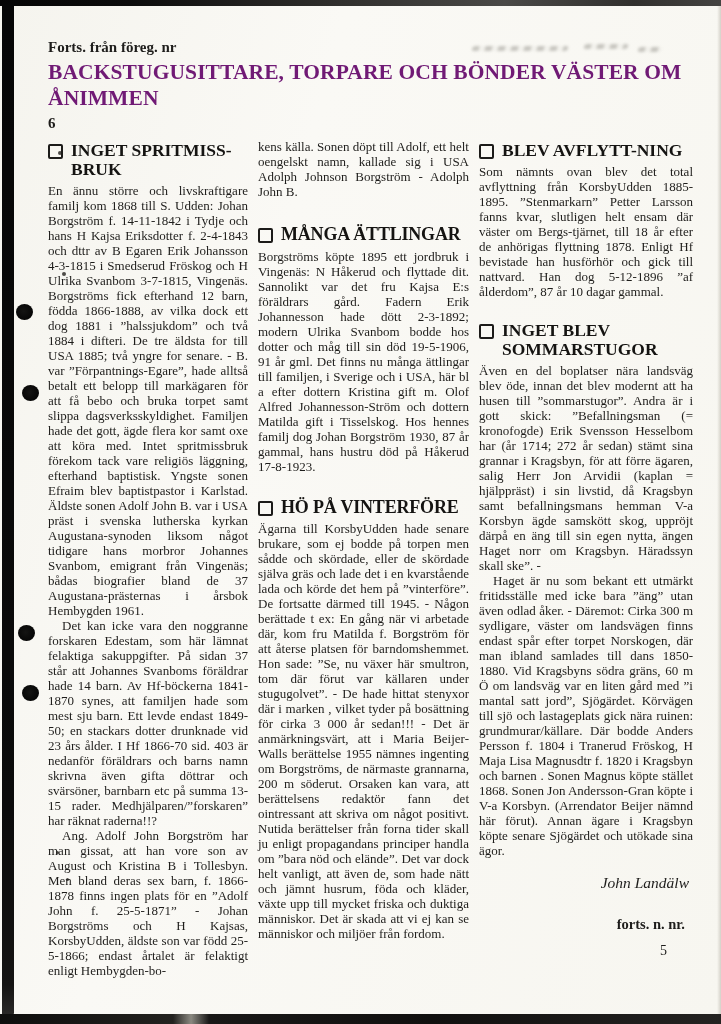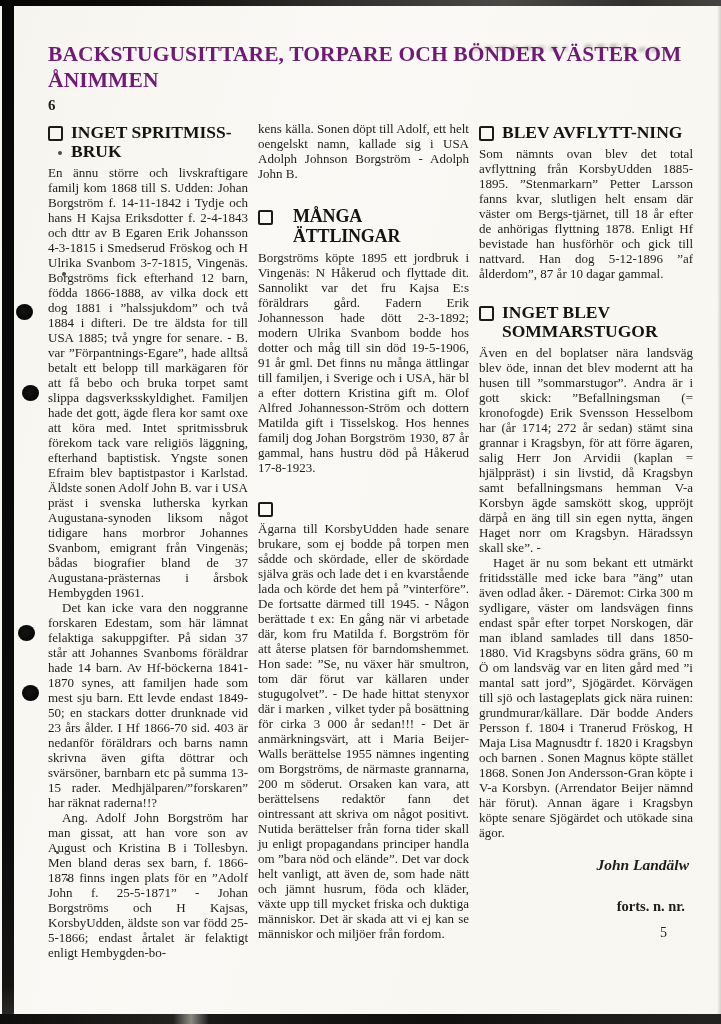--- a/index.html
+++ b/index.html
@@ -76,30 +76,30 @@
     display: flex; gap: 8px; align-items: flex-start;
     font-weight: bold; color: #151412;
     margin: 13px 0 4px 0;
   }
   .sec-head.first { margin-top: 2px; }
   .sec-head .box {
     flex: 0 0 auto; width: 11px; height: 11px; margin-top: 3px;
     border: 2.2px solid #1c1b19; border-radius: 2px; background: transparent;
   }
   .h-md { font-size: 17.5px; line-height: 19px; }
-  .h-lg { font-size: 18px; line-height: 19.5px; letter-spacing: -0.2px; gap: 20px; }
+  .h-lg { font-size: 18px; line-height: 19.5px; letter-spacing: -0.2px; }
 
   p {
     margin: 0; font-size: 13px; line-height: 15px;
     text-align: justify; text-justify: inter-word;
   }
   p.indent { text-indent: 14px; }
 
   .signature {
-    text-align: right; font-style: italic; font-weight: 700;
+    text-align: right; font-style: italic; font-weight: 400;
     font-size: 15.5px; margin-top: 16px; padding-right: 4px;
   }
   .forts {
     text-align: right; font-weight: 600;
     font-size: 14.5px; margin-top: 24px; padding-right: 8px;
   }
   .page-no { text-align: right; font-size: 14px; margin-top: 10px; padding-right: 26px; }
 </style>
 </head>
 <body>
@@ -117,20 +117,21 @@
 <div class="speck sp-3"></div>
 <div class="speck sp-4"></div>
 <div class="smudge">
   <i class="s1"></i>
     <i class="s2"></i>
     <i class="s3"></i>
 </div>
 
 <div class="page">
 
+  <div class="cont-note">Forts. från föreg. nr</div>
   <div class="title">BACKSTUGUSITTARE, TORPARE OCH BÖNDER VÄSTER OM ÅNIMMEN</div>
   <div class="issue-no">6</div>
 
   <div class="columns">
 
     <div class="col col-1">
       <div class="sec-head h-md first">
         <span class="box"></span>
         <span>INGET SPRITMISS-BRUK</span>
       </div>
@@ -141,20 +142,21 @@
 
     <div class="col col-2">
       <p>kens källa. Sonen döpt till Adolf, ett helt oengelskt namn, kallade sig i USA Adolph Johnson Borgström - Adolph John B.</p>
       <div class="sec-head h-lg" style="margin-top:26px">
         <span class="box"></span>
         <span>MÅNGA ÄTTLINGAR</span>
       </div>
       <p>Borgströms köpte 1895 ett jordbruk i Vingenäs: N Håkerud och flyttade dit. Sannolikt var det fru Kajsa E:s föräldrars gård. Fadern Erik Johannesson hade dött 2-3-1892; modern Ulrika Svanbom bodde hos dotter och måg till sin död 19-5-1906, 91 år gml. Det finns nu många ättlingar till familjen, i Sverige och i USA, här bl a efter dottern Kristina gift m. Olof Alfred Johannesson-Ström och dottern Matilda gift i Tisselskog. Hos hennes familj dog Johan Borgström 1930, 87 år gammal, hans hustru död på Håkerud 17-8-1923.</p>
       <div class="sec-head h-lg" style="margin-top:24px">
         <span class="box"></span>
+        <span>HÖ PÅ VINTERFÖRE</span>
       </div>
       <p>Ägarna till KorsbyUdden hade senare brukare, som ej bodde på torpen men sådde och skördade, eller de skördade själva gräs och lade det i en kvarstående lada och körde det hem på ”vinterföre”. De fortsatte därmed till 1945. - Någon berättade t ex: En gång när vi arbetade där, kom fru Matilda f. Borgström för att återse platsen för barndomshemmet. Hon sade: ”Se, nu växer här smultron, tom där förut var källaren under stugugolvet”. - De hade hittat stenyxor där i marken , vilket tyder på bosättning för cirka 3 000 år sedan!!! - Det är anmärkningsvärt, att i Maria Beijer-Walls berättelse 1955 nämnes ingenting om Borgströms, de närmaste grannarna, 200 m söderut. Orsaken kan vara, att berättelsens redaktör fann det ointressant att skriva om något positivt. Nutida berättelser från forna tider skall ju enligt propagandans principer handla om ”bara nöd och elände”. Det var dock helt vanligt, att även de, som hade nätt och jämnt husrum, föda och kläder, växte upp till mycket friska och duktiga människor. Det är skada att vi ej kan se människor och miljöer från fordom.</p>
     </div>
 
     <div class="col col-3">
       <div class="sec-head h-md first">
         <span class="box"></span>
         <span>BLEV AVFLYTT-NING</span>
       </div>
       <p>Som nämnts ovan blev det total avflyttning från KorsbyUdden 1885-1895. ”Stenmarkarn” Petter Larsson fanns kvar, slutligen helt ensam där väster om Bergs-tjärnet, till 18 år efter de anhörigas flyttning 1878. Enligt Hf bevistade han husförhör och gick till nattvard. Han dog 5-12-1896 ”af ålderdom”, 87 år 10 dagar gammal.</p>

